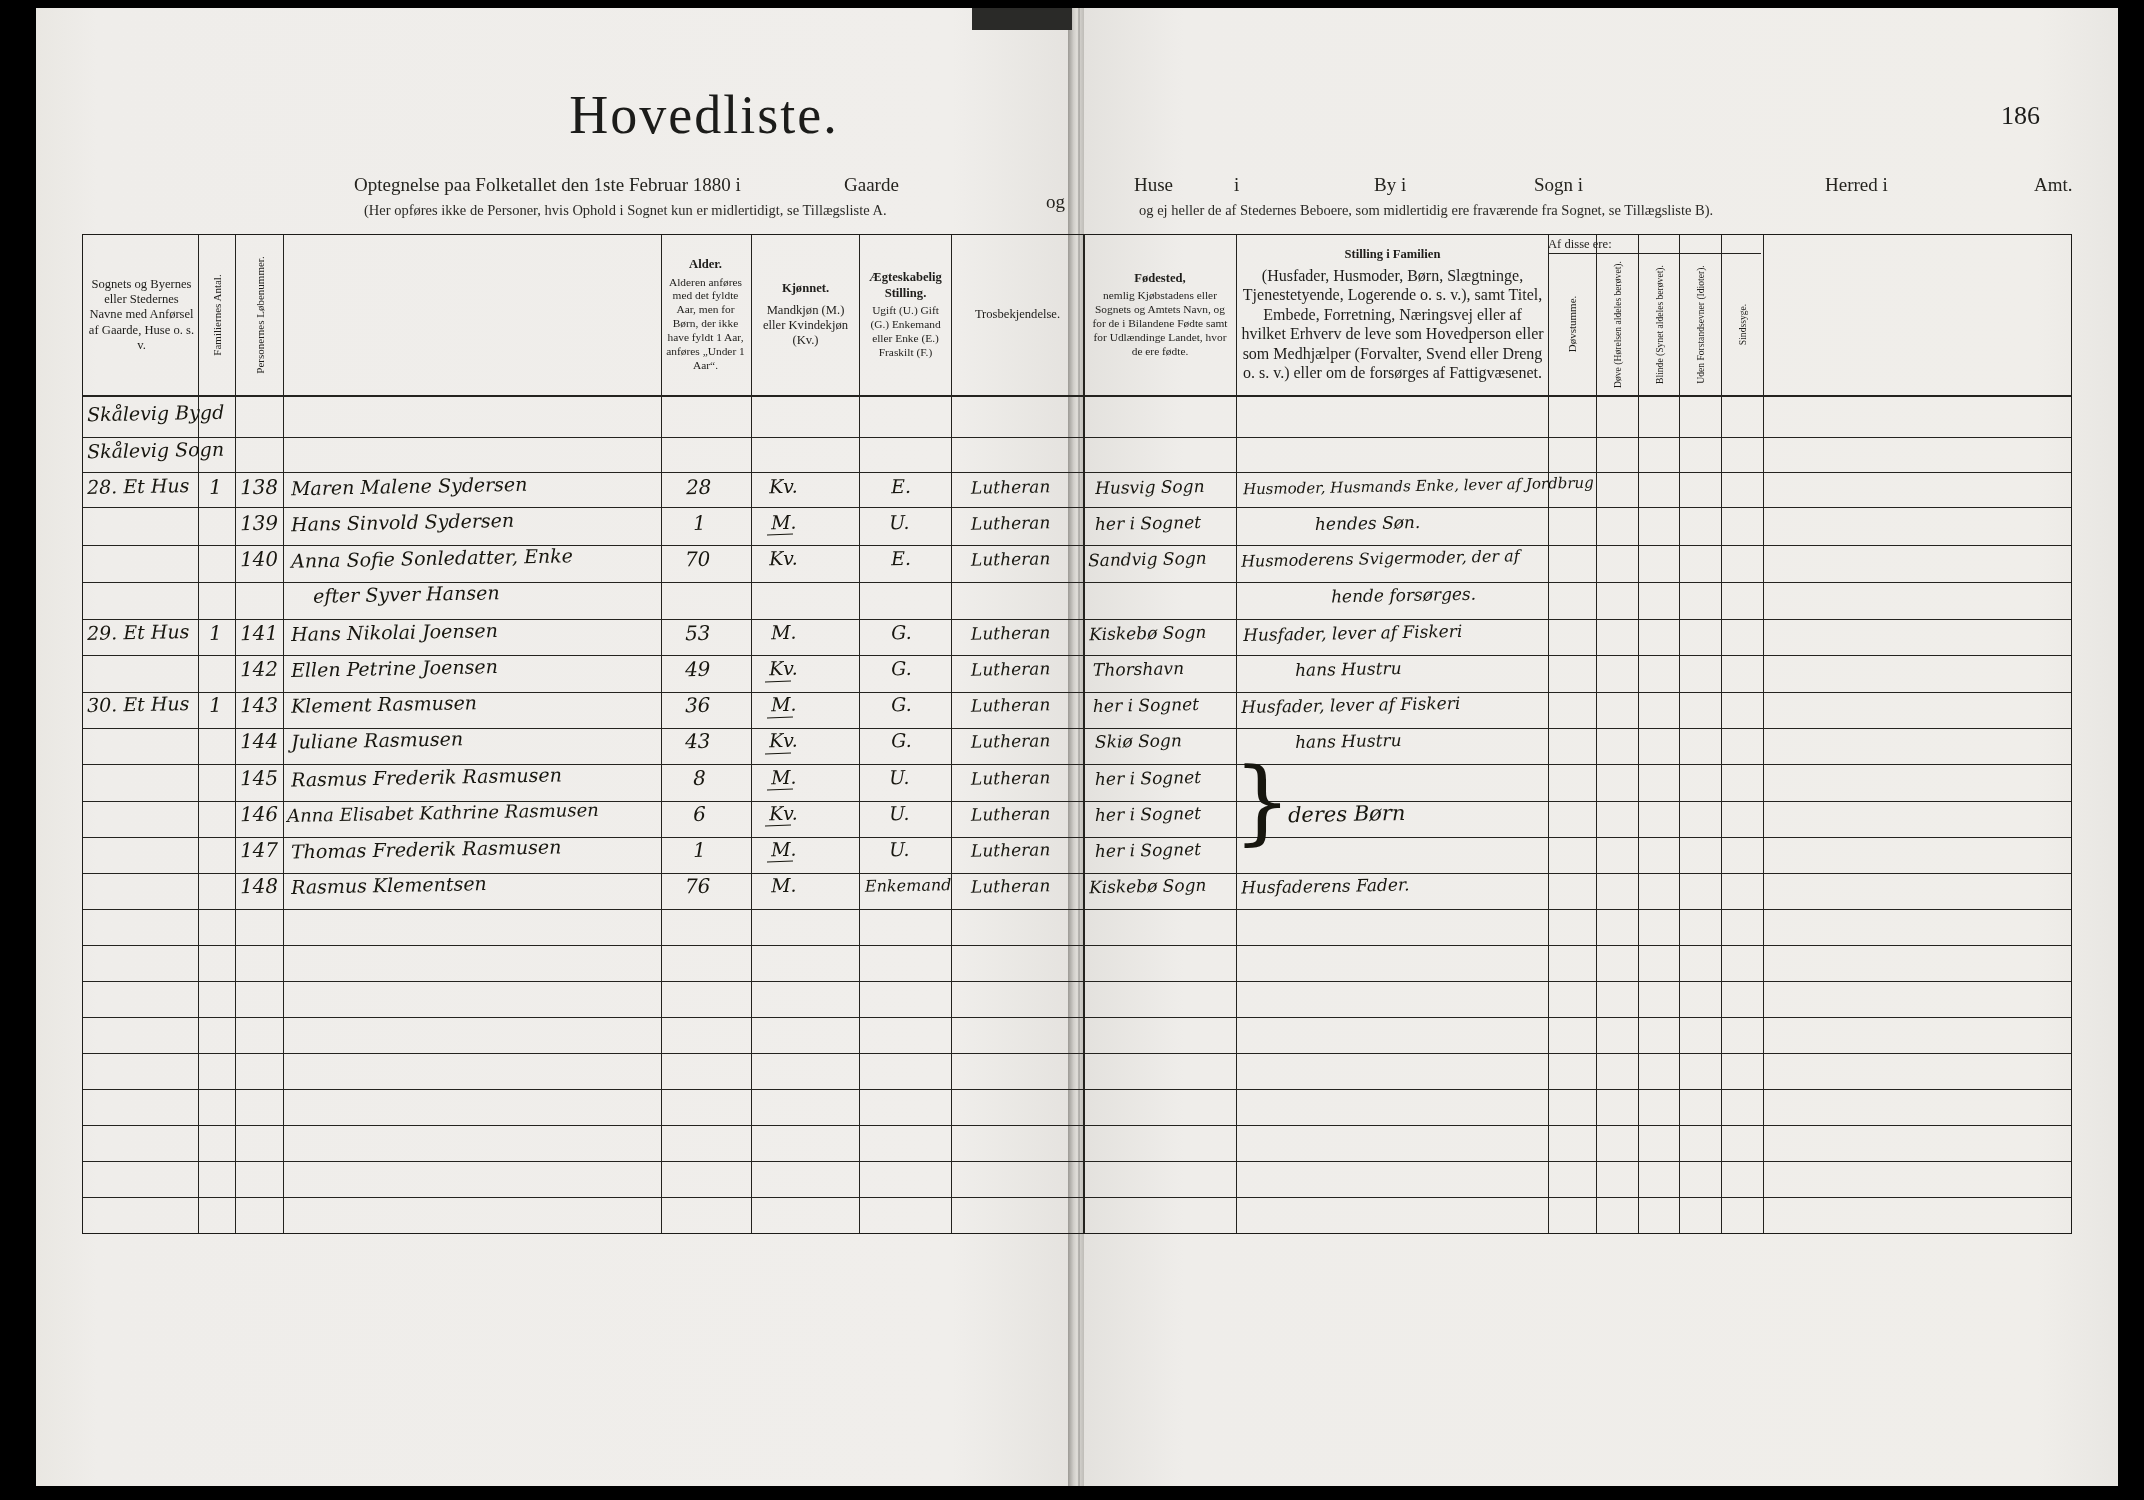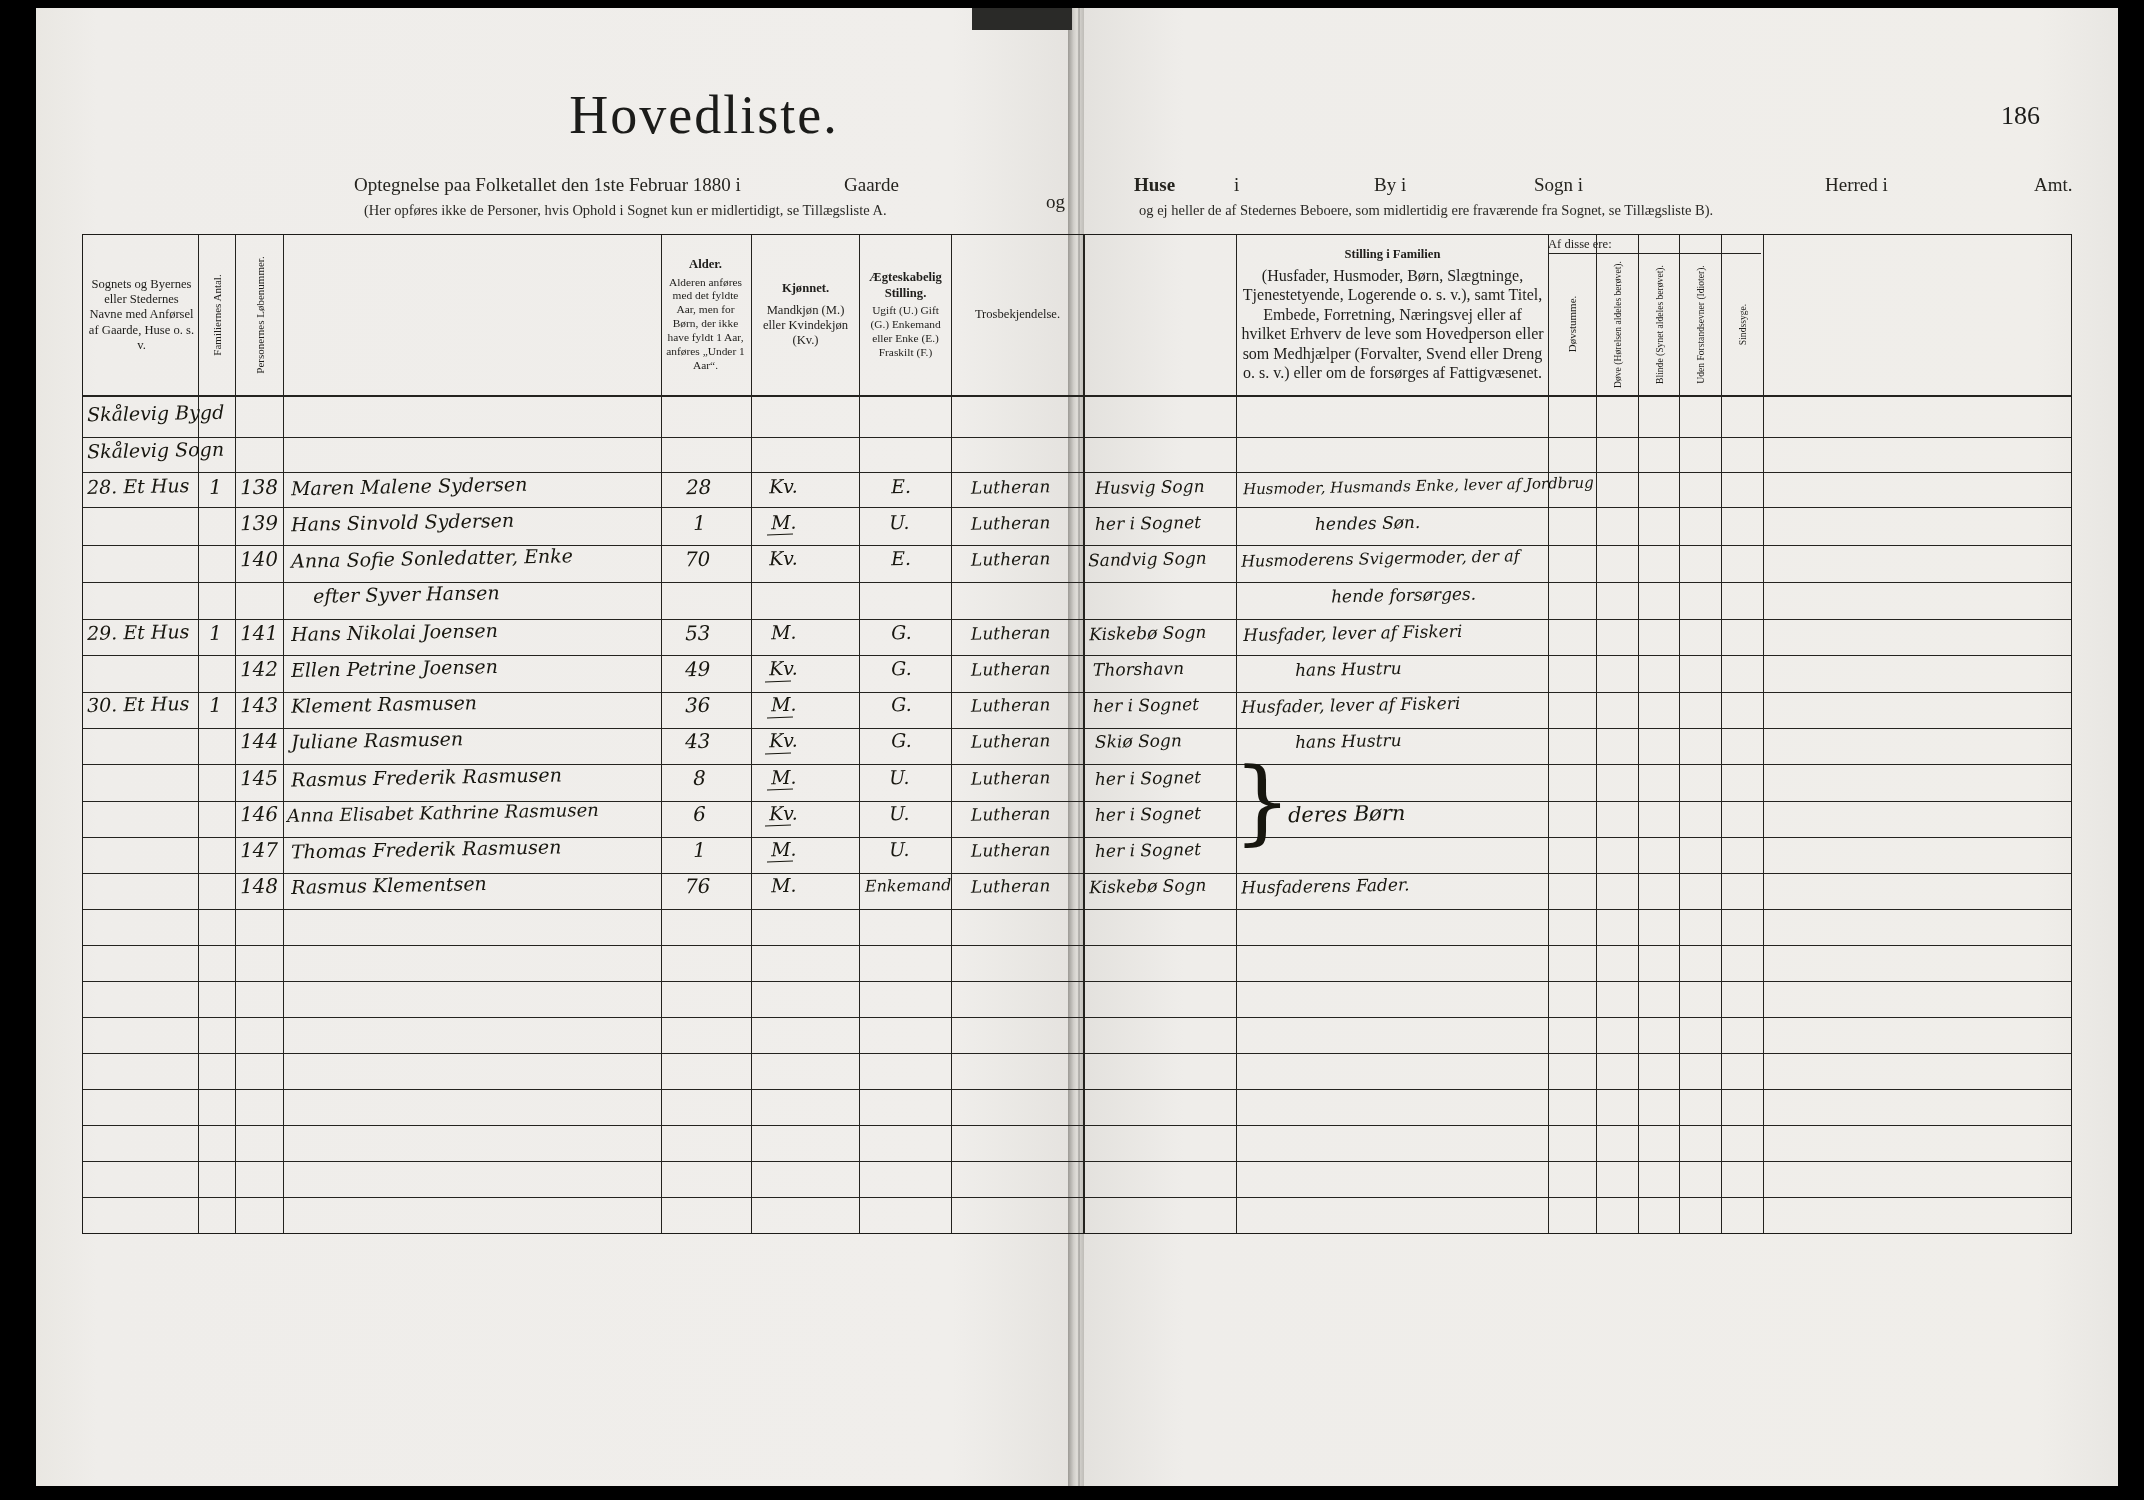--- a/index.html
+++ b/index.html
@@ -85,21 +85,21 @@
     position: absolute;
     left: 300px; top: 168px;
     width: 1700px;
     font-size: 19px;
     color: #25241f;
   }
   .subline .seg { position: absolute; white-space: nowrap; }
   .sub-a { left: 0; margin-left: 20px; }
   .sub-b { left: 510px; }
   .sub-c { left: 712px; margin-top: 17px; }
-  .sub-d { left: 800px; font-weight: bold; }
+  .sub-d { left: 800px; }
   .sub-e { left: 900px; }
   .sub-f { left: 1040px; }
   .sub-g { left: 1200px; }
   .sub-h { left: 1491px; }
   .subnote {
     position: absolute;
     left: 330px; top: 196px;
     width: 1720px;
     font-size: 14.5px;
     color: #2a2925;
@@ -259,20 +259,24 @@
       <div class="hdr" style="left:577px; width:91px;">
         <div><b>Alder.</b></div>
         <div style="font-size:11.4px; margin-top:3px;">Alderen anføres med det fyldte Aar, men for Børn, der ikke have fyldt 1 Aar, anføres „Under 1 Aar“.</div>
       </div>
       <div class="hdr" style="left:777px; width:91px;">
         <div><b>Ægteskabelig Stilling.</b></div>
         <div style="font-size:11.4px; margin-top:3px;">Ugift (U.) Gift (G.) Enkemand eller Enke (E.) Fraskilt (F.)</div>
       </div>
       <div class="hdr" style="left:869px; width:131px;">
         <span>Trosbekjendelse.</span>
+      </div>
+      <div class="hdr" style="left:1001px; width:152px;">
+        <div><b>Fødested,</b></div>
+        <div style="font-size:11.4px; margin-top:3px;">nemlig Kjøbstadens eller Sognets og Amtets Navn, og for de i Bilandene Fødte samt for Udlændinge Landet, hvor de ere fødte.</div>
       </div>
       <div class="hdr" style="left:1154px; width:311px;">
         <div><b>Stilling i Familien</b></div>
         <div style="font-size:16px; margin-top:3px;">(Husfader, Husmoder, Børn, Slægtninge, Tjenestetyende, Logerende o. s. v.), samt Titel, Embede, Forretning, Næringsvej eller af hvilket Erhverv de leve som Hovedperson eller som Medhjælper (Forvalter, Svend eller Dreng o. s. v.) eller om de forsørges af Fattigvæsenet.</div>
       </div>
 
       <div style="position:absolute; left:1465px; width:215px; top:0; height:18px;">
         <div class="grp-label">Af disse ere:</div>
       </div>
       <div class="rot small" style="left:1466px; width:47px; top:18px; height:142px;">

